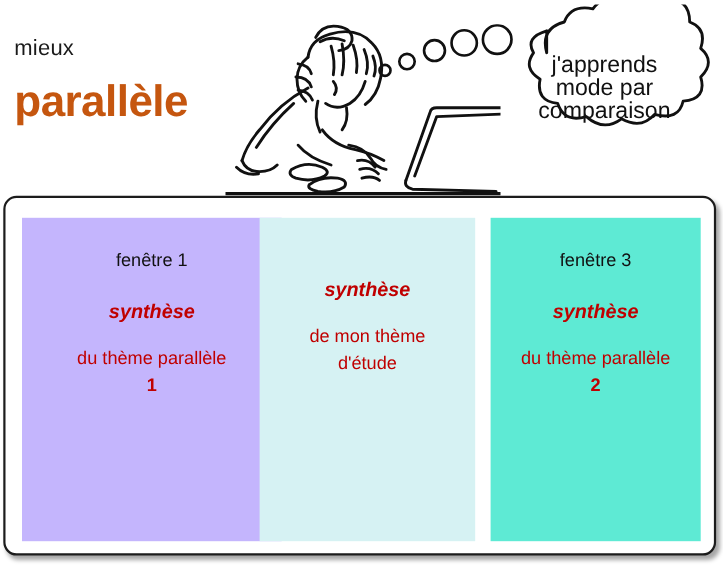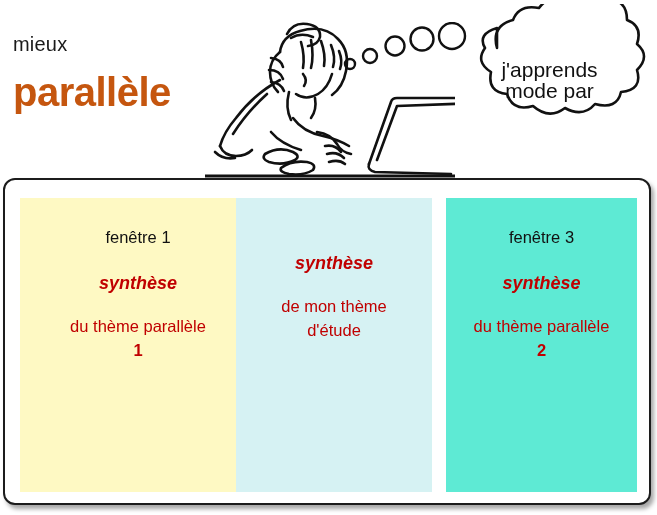--- a/index.html
+++ b/index.html
@@ -84,21 +84,21 @@
     border-radius: 12px;
     background: #ffffff;
     box-shadow: 3px 4px 4px rgba(0,0,0,0.35);
   }
 
   .column {
     position: absolute;
     top: 18px;
     height: 294px;
   }
-  #column-1 { left: 15px;  width: 236px; background: #fef9c3; }
+  #column-1 { left: 15px;  width: 236px; background: #c4b5fd; }
   #column-2 { left: 231px; width: 196px; background: #D6F2F3; }
   #column-3 { left: 441px; width: 191px; background: #5eead4; }
 
   .col-inner {
     padding-top: 29px;
     text-align: center;
   }
   .window-label {
     font-size: 16.5px;
     color: #111111;
@@ -207,20 +207,21 @@
              q-16 12 -32 -2
              q-20 6 -26 -12
              q-20 -2 -16 -22
              q-16 -10 -6 -24
              q-8 -14 12 -20 Z"></path>
   </svg>
 </div>
 <div id="bubble-text">
   <div class="line">j'apprends</div>
   <div class="line">mode par</div>
+  <div class="line">comparaison</div>
 </div>
 
 <div id="panel">
 
   <div class="column" id="column-1">
     <div class="col-inner">
       <div class="window-label">fenêtre 1</div>
       <div class="synthese">synthèse</div>
       <div class="detail">
         <span>du thème parallèle</span><br>

